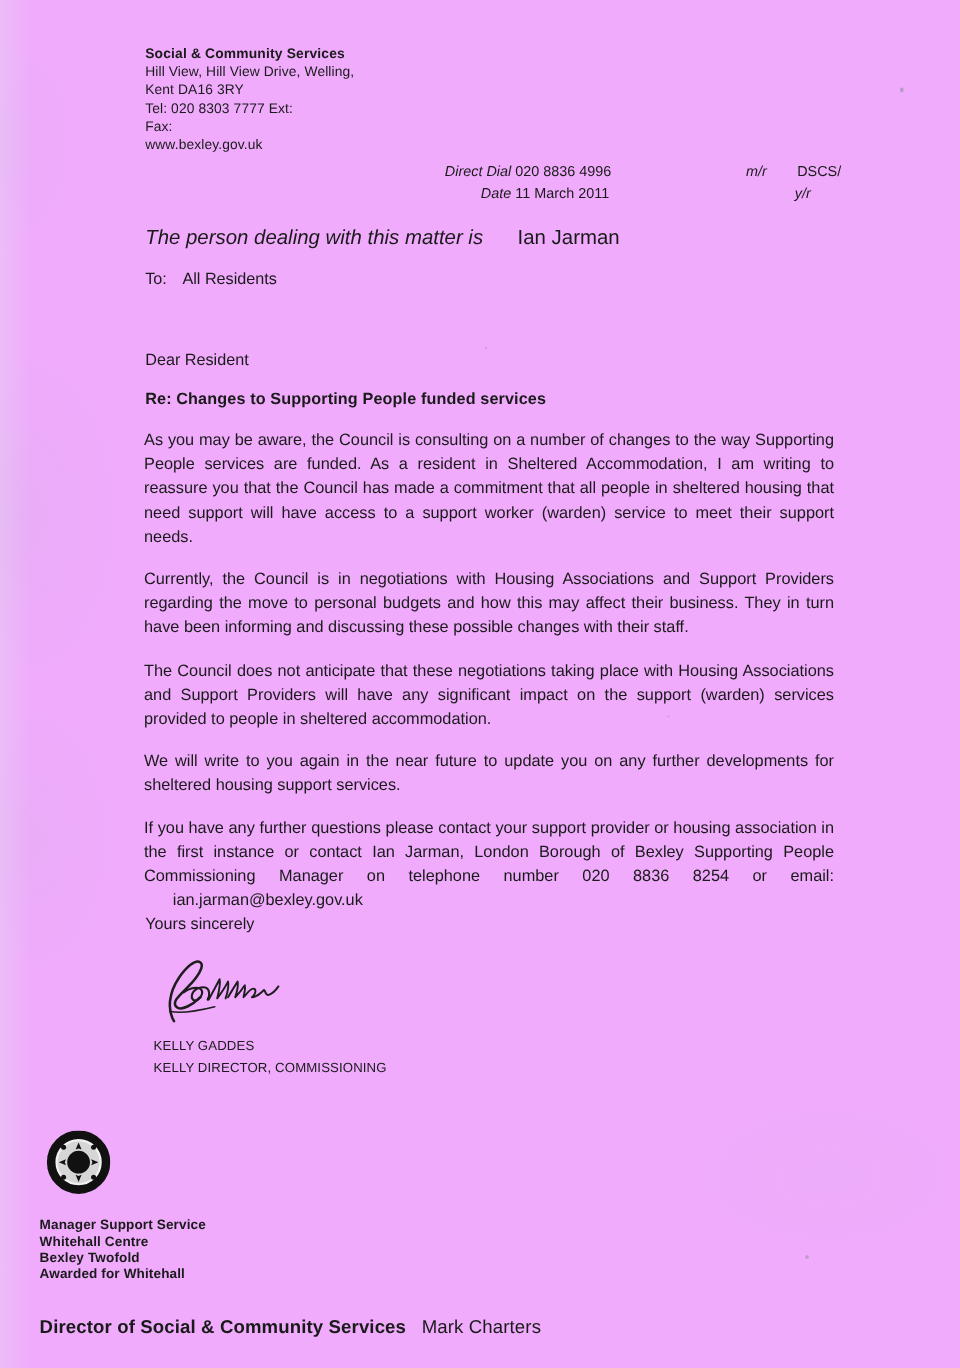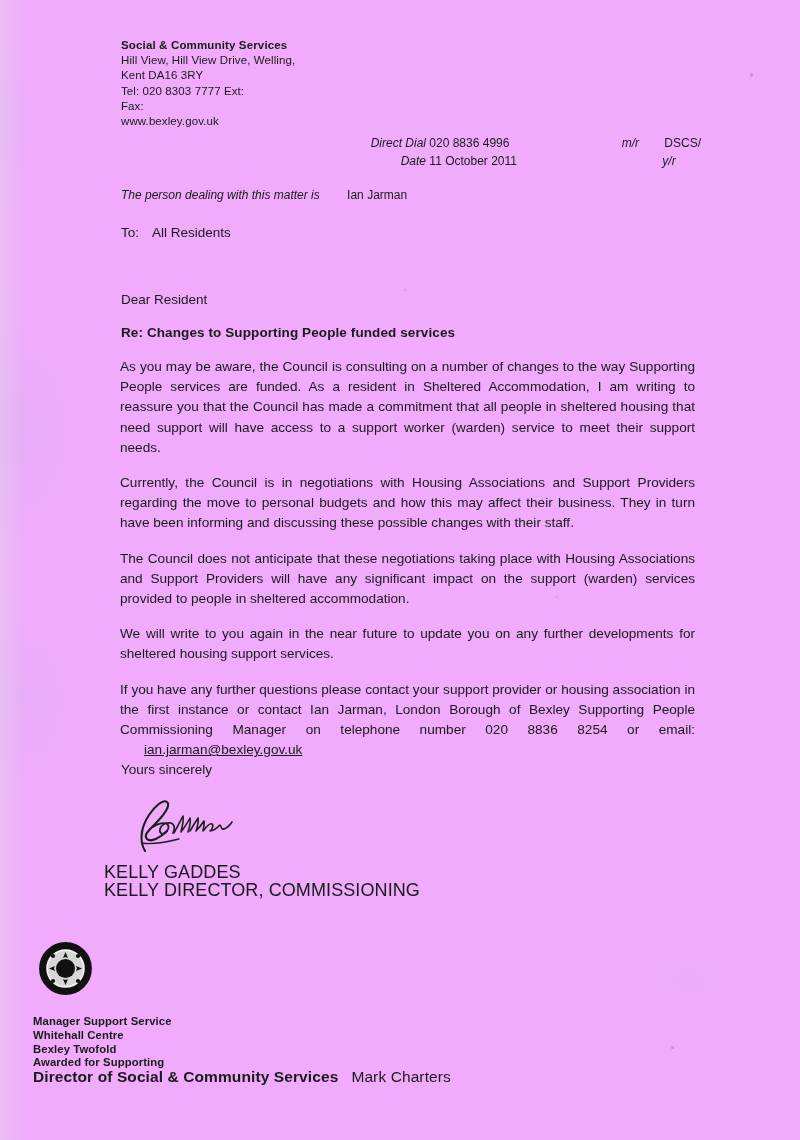--- a/index.html
+++ b/index.html
@@ -77,21 +77,21 @@
     top: 0;
     white-space: nowrap;
   }
   .ref-right .ref-lab { width: 76px; }
   .ref-right .rv { display: inline-block; }
 
   .dealing {
     position: absolute;
     left: 121px;
     top: 188px;
-    font-size: 12px;
+    font-size: 17px;
     white-space: nowrap;
   }
   .dealing .lab { font-style: italic; }
   .dealing .val { display: inline-block; margin-left: 24px; }
 
   
   .addressee {
     position: absolute;
     left: 121px;
     top: 223px;
@@ -123,44 +123,43 @@
     left: 120px;
     top: 357px;
     width: 575px;
     font-size: 13.6px;
     line-height: 20.2px;
     text-align: justify;
   }
   .body-copy p { margin: 0 0 15px 0; }
   .body-copy p:last-child { margin-bottom: 0; }
   .email-link {
-    text-decoration: underline;
     color: #1a1a1a;
     padding-left: 24px;
   }
 
   
   .signoff {
     position: absolute;
     left: 121px;
     top: 762px;
     font-size: 13.5px;
   }
   .signature {
     position: absolute;
     left: 133px;
     top: 793px;
     width: 110px;
     height: 62px;
   }
   .signer {
     position: absolute;
-    left: 104px;
+    left: 128px;
     top: 863px;
-    font-size: 18px;
+    font-size: 11px;
     line-height: 18px;
     letter-spacing: .1px;
   }
 
   
   .seal {
     position: absolute;
     left: 39px;
     top: 942px;
     width: 53px;
@@ -171,21 +170,21 @@
     left: 33px;
     top: 1015px;
     font-size: 11.3px;
     font-weight: bold;
     line-height: 13.8px;
     letter-spacing: .1px;
   }
   .director-line {
     position: absolute;
     left: 33px;
-    top: 1068px;
+    top: 1098px;
     font-size: 15.5px;
     letter-spacing: .1px;
     white-space: nowrap;
   }
   .director-line .title { font-weight: bold; }
   .director-line .name { margin-left: 13px; }
 </style>
 </head>
 <body>
 
@@ -213,21 +212,21 @@
       <span class="ref-right">
         <span class="ref-lab">Direct Dial</span>
         <span class="rv">020 8836 4996</span>
       </span>
     </div>
     <div class="ref-row">
       <span class="ref-lab">y/r</span>
       <span class="ref-left-val"></span>
       <span class="ref-right">
         <span class="ref-lab">Date</span>
-        <span class="rv">11 October 2011</span>
+        <span class="rv">11 March 2011</span>
       </span>
     </div>
   </div>
 
   <div class="dealing">
     <span class="lab">The person dealing with this matter is</span>
     <span class="val">Ian Jarman</span>
   </div>
 
   <div class="addressee">
@@ -288,20 +287,20 @@
       </g>
       <circle cx="26.5" cy="26.5" r="20.5" fill="none" stroke="#111111" stroke-width="2.4"></circle>
       <circle cx="26.5" cy="26.5" r="25" fill="none" stroke="#111111" stroke-width="2.8"></circle>
     </svg>
   </div>
 
   <div class="footer-lines">
     <div>Manager Support Service</div>
     <div>Whitehall Centre</div>
     <div>Bexley Twofold</div>
-    <div>Awarded for Supporting</div>
+    <div>Awarded for Whitehall</div>
   </div>
 
   <div class="director-line">
     <span class="title">Director of Social &amp; Community Services</span><span class="name">Mark Charters</span>
   </div>
 
 </div>
 
 </body></html>

